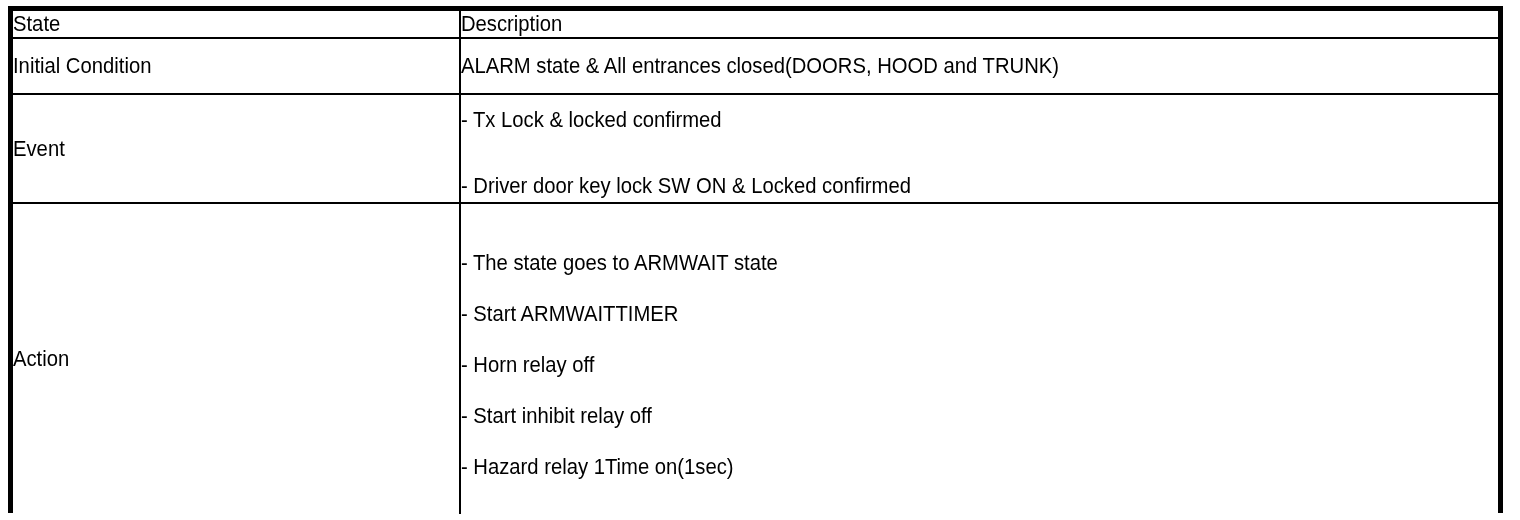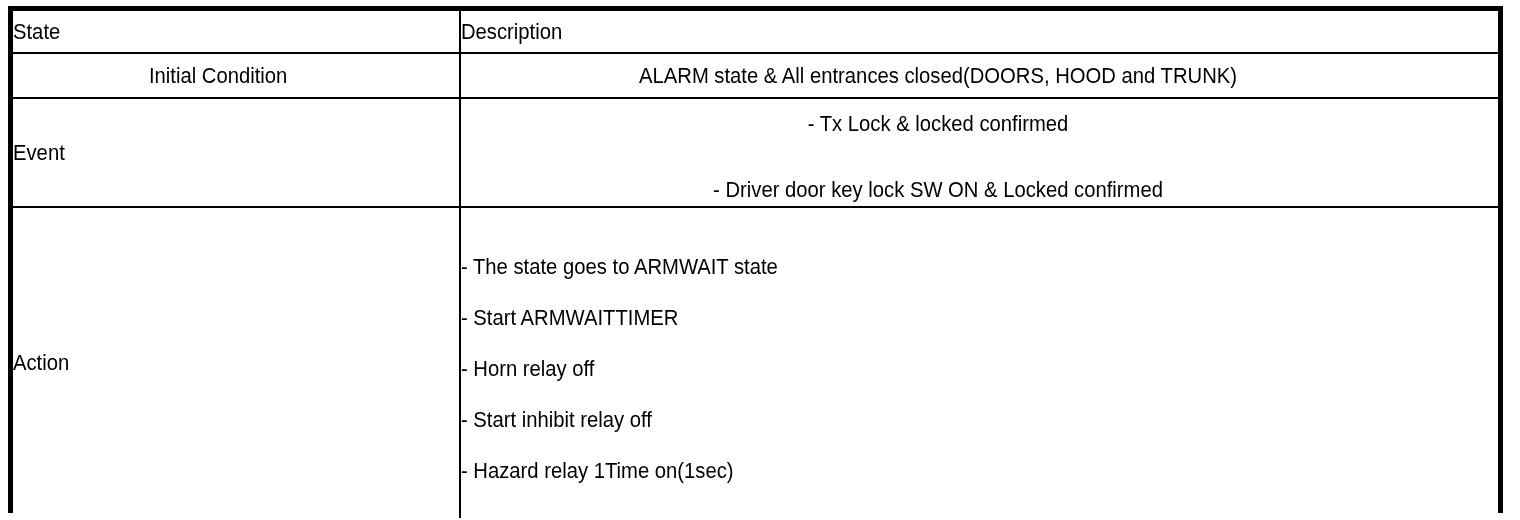--- a/index.html
+++ b/index.html
@@ -79,35 +79,34 @@
 
   .desc-line {
     font-size: 22px;
     line-height: 26px;
     white-space: nowrap;
     transform: scaleX(0.92);
     transform-origin: left center;
   }
 
   
-  .r-header { height: 42px; margin-left: 8px; }
-  .r-initial { height: 45px; text-align: center; }
+  .r-header { height: 27px; margin-left: 8px; }
+  .r-initial { height: 56px; }
   .r-event   { height: 109px; }
   .r-action  { height: 311px; }
 
   
   .lines {
     display: flex;
     flex-direction: column;
     justify-content: flex-start;
   }
   .lines.event-lines {
     padding-top: 8px;
     gap: 40px;
-    text-align: center;
   }
   .lines.action-lines {
     padding-top: 11px;
     gap: 25px;
   }
 
   .cell-top {
     vertical-align: top;
   }
 </style>

